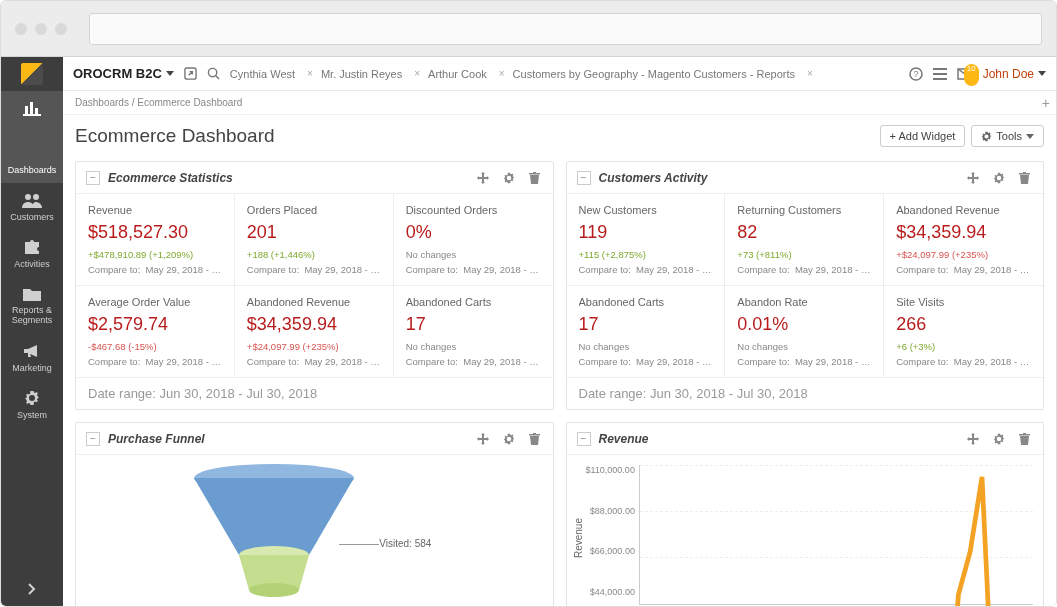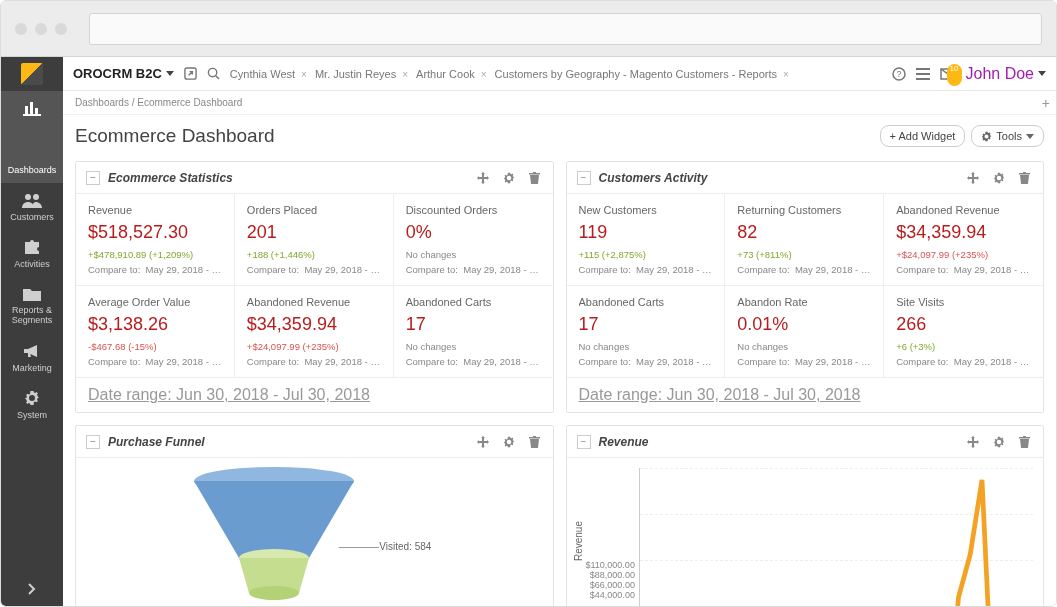--- a/index.html
+++ b/index.html
@@ -16,58 +16,58 @@
   .nav-item.active { background: #555; color: #fff; gap: 48px; }
   .nav-ico { width: 20px; height: 18px; display:flex; align-items:center; justify-content:center; }
   .nav-ico svg { fill: currentColor; }
   .sidebar-spacer { flex: 1; }
   .main { flex: 1; display: flex; flex-direction: column; min-width: 0; background:#fff; }
   .topbar { height: 34px; background: #fff; display: flex; align-items: center; padding: 0 10px; gap: 10px; border-bottom: 1px solid #e6e6e6; }
   .org-name { font-weight: 700; font-size: 13px; color: #222; display:flex; align-items:center; gap:4px; }
   .org-name:after { content:""; border-left:4px solid transparent; border-right:4px solid transparent; border-top:5px solid #444; }
   .ico-btn { color:#777; cursor:pointer; display:flex; align-items:center; }
   .pin-row { display:flex; gap:8px; align-items:center; font-size:11px; color:#777; overflow:hidden; white-space:nowrap; }
-  .pin { display:flex; align-items:flex-end; gap:6px; }
+  .pin { display:flex; align-items:center; gap:12px; }
   .pin .x { color:#aaa; font-size:10px; }
   .topbar-spacer { flex:1; }
   .bell-wrap { position:relative; }
   .badge { position:absolute; top:-4px; right:-6px; background:#fdb813; color:#fff; border-radius:8px; font-size:8px; padding:0 3px; line-height:10px; height:22px; }
-  .user { font-size:16px; color:#a21caf; display:flex; align-items:center; gap:4px; }
+  .user { font-size:12px; color:#c2410c; display:flex; align-items:center; gap:4px; }
   .user:after { content:""; border-left:4px solid transparent; border-right:4px solid transparent; border-top:5px solid #444; }
   .crumbs-row { height: 24px; display:flex; align-items:center; padding: 0 12px; font-size: 10px; color:#888; border-bottom:1px solid #f0f0f0; position:relative; }
   .crumbs-row .plus { position:absolute; right:6px; top:4px; color:#999; font-size:14px; cursor:pointer; }
   .title-row { display:flex; align-items:flex-end; padding: 10px 12px 14px; }
   .page-title { font-size: 19px; font-weight: 400; color:#444; }
   .title-spacer { flex:1; }
-  .btn { border:1px solid #ccc; background:#fff; padding:4px 9px; border-radius:9px; font-size:11px; color:#444; cursor:pointer; display:flex; align-items:center; gap:4px; }
+  .btn { border:1px solid #ccc; background:#fff; padding:4px 9px; border-radius:3px; font-size:11px; color:#444; cursor:pointer; display:flex; align-items:center; gap:4px; }
   .content { flex:1; overflow:auto; padding: 0 12px 12px; background:#fff; display:flex; flex-direction:column; gap:12px; }
   .row2 { display:flex; gap:12px; }
   .widget { flex:1; border:1px solid #e3e3e3; border-radius:2px; background:#fff; display:flex; flex-direction:column; min-width:0; }
   .w-head { height:32px; display:flex; align-items:center; padding:0 10px; border-bottom:1px solid #eee; gap:8px; }
   .w-collapse { width:14px; height:14px; border:1px solid #ccc; display:flex; align-items:center; justify-content:center; font-size:10px; color:#888; cursor:pointer; line-height:1; }
   .w-title { font-size:12px; font-weight:700; color:#444;font-style:italic; }
   .w-head-spacer { flex:1; }
   .w-act { color:#888; cursor:pointer; padding:0 3px; display:flex; }
   .stats-grid { display:grid; grid-template-columns: repeat(3,1fr); }
   .stat { border-right:1px solid #eee; border-bottom:1px solid #eee; padding:10px 12px; min-width:0; }
   .stat:nth-child(3n) { border-right:none; }
   .stat .lbl { font-size:11px; color:#666; margin-bottom:6px; white-space:nowrap; overflow:hidden; text-overflow:ellipsis; }
   .stat .val { font-size:18px; color:#b91c1c; margin-bottom:6px; white-space:nowrap; overflow:hidden; text-overflow:ellipsis; }
   .stat .delta { font-size:9.5px; margin-bottom:4px; white-space:nowrap; overflow:hidden; text-overflow:ellipsis; }
   .delta.up { color:#7ea82c; }
   .delta.down { color:#d9534f; }
   .delta.none { color:#888; }
   .stat .cmp { font-size:9.5px; color:#888; white-space:nowrap; overflow:hidden; text-overflow:ellipsis; }
-  .date-range { padding:8px 12px; font-size:16px; color:#999;text-decoration:underline; }
+  .date-range { padding:8px 12px; font-size:13px; color:#999; }
   .funnel-body { height: 160px; display:flex; align-items:center; justify-content:center; position:relative; overflow:hidden; }
   .funnel-svg-wrap { position:relative; width: 260px; height:150px; }
   .funnel-label { position:absolute; left: 195px; top: 78px; font-size:10px; color:#666; white-space:nowrap; }
   .funnel-label:before { content:""; position:absolute; right:100%; top:50%; width:40px; border-top:1px solid #999; }
   .rev-body { height: 160px; padding: 6px 10px 0 4px; display:flex; }
-  .y-axis { display:flex; flex-direction:column; justify-content:flex-end; align-items:flex-end; font-size:9px; color:#888; padding:4px 4px 4px 0; height: 140px; }
+  .y-axis { display:flex; flex-direction:column; justify-content:space-between; align-items:flex-end; font-size:9px; color:#888; padding:4px 4px 4px 0; height: 140px; }
   .y-label-wrap { display:flex; align-items:center; }
   .y-label { writing-mode: vertical-rl; transform: rotate(180deg); font-size:10px; color:#666; padding: 0 2px; }
   .plot { flex:1; border-left:1px solid #ccc; border-bottom:1px solid #ccc; height:140px; position:relative; margin-top:4px; }
   .plot .grid-line { position:absolute; left:0; right:0; border-top:1px dashed #eee; }
   .plot svg { position:absolute; inset:0; }
 </style>
 </head>
 <body>
 
 <div class="browser">
@@ -264,21 +264,21 @@
                 <div class="cmp"><span>Compare to:</span>&nbsp;&nbsp;<span>May 29, 2018 - Jun 29, 2018</span></div>
               </div>
               <div class="stat">
                 <div class="lbl">Discounted Orders</div>
                 <div class="val">0%</div>
                 <div class="delta none">No changes</div>
                 <div class="cmp"><span>Compare to:</span>&nbsp;&nbsp;<span>May 29, 2018 - Jun 29, 2018</span></div>
               </div>
               <div class="stat">
                 <div class="lbl">Average Order Value</div>
-                <div class="val">$3,138.26</div>
+                <div class="val">$2,579.74</div>
                 <div class="delta down">-$467.68 (-15%)</div>
                 <div class="cmp"><span>Compare to:</span>&nbsp;&nbsp;<span>May 29, 2018 - Jun 29, 2018</span></div>
               </div>
               <div class="stat">
                 <div class="lbl">Abandoned Revenue</div>
                 <div class="val">$34,359.94</div>
                 <div class="delta down">+$24,097.99 (+235%)</div>
                 <div class="cmp"><span>Compare to:</span>&nbsp;&nbsp;<span>May 29, 2018 - Jun 29, 2018</span></div>
               </div>
               <div class="stat">

